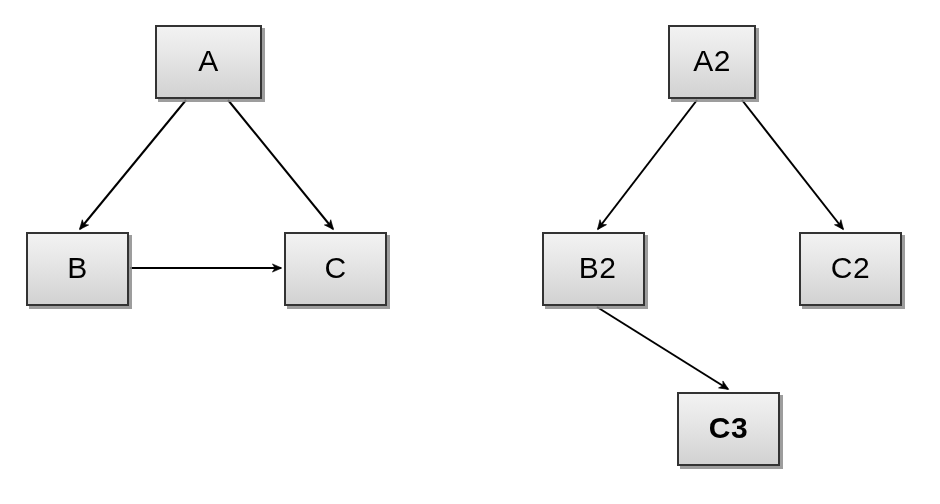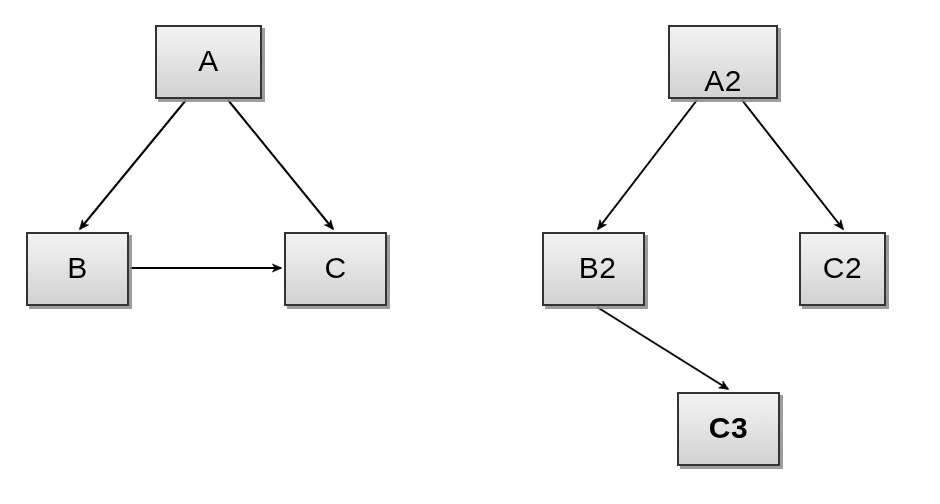--- a/index.html
+++ b/index.html
@@ -70,27 +70,27 @@
   <div id="nodes-group">
       <div class="node" style="left: 155px; top: 25px; width: 107px; height: 74px;">
         <span class="node-label">A</span>
       </div>
       <div class="node" style="left: 26px; top: 232px; width: 103px; height: 74px;">
         <span class="node-label">B</span>
       </div>
       <div class="node" style="left: 284px; top: 232px; width: 103px; height: 74px;">
         <span class="node-label">C</span>
       </div>
-      <div class="node" style="left: 668px; top: 25px; width: 110px; height: 74px; align-items: flex-end;">
+      <div class="node" style="left: 668px; top: 25px; width: 88px; height: 74px;">
         <span class="node-label">A2</span>
       </div>
       <div class="node" style="left: 542px; top: 232px; width: 103px; height: 74px; padding-left: 8px;">
         <span class="node-label">B2</span>
       </div>
-      <div class="node" style="left: 799px; top: 232px; width: 87px; height: 74px; text-align: right;">
+      <div class="node" style="left: 799px; top: 232px; width: 103px; height: 74px; text-align: right;">
         <span class="node-label">C2</span>
       </div>
       <div class="node" style="left: 677px; top: 392px; width: 103px; height: 74px; font-weight: bold;">
         <span class="node-label">C3</span>
       </div>
     </div>
 
 </div>
 
 </body></html>

